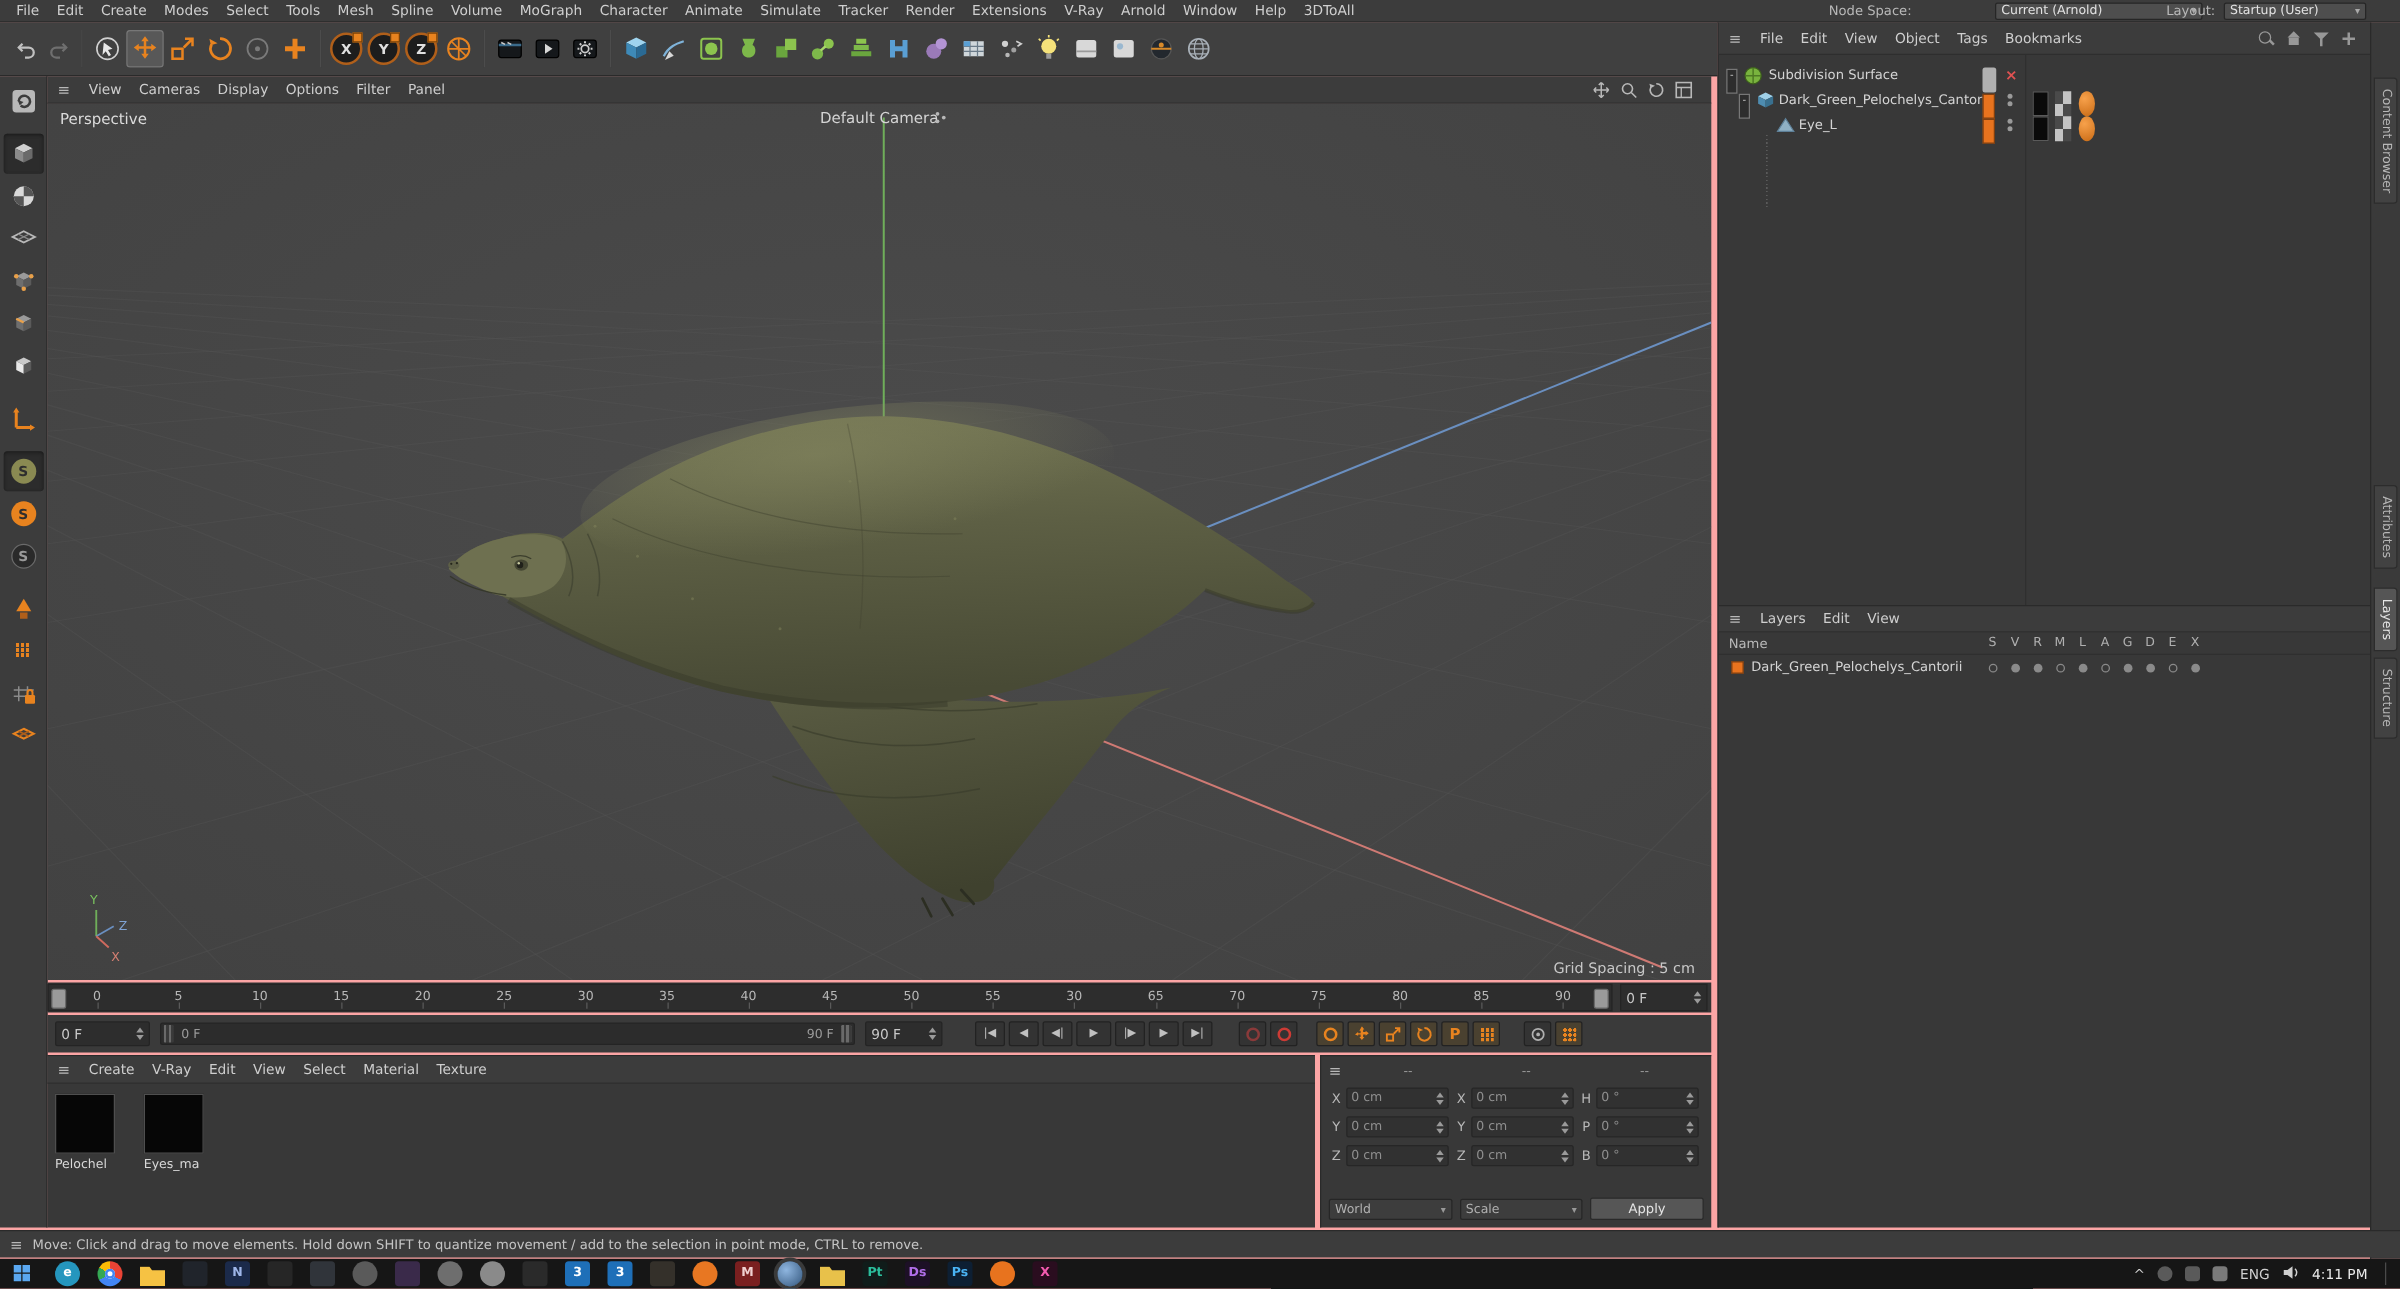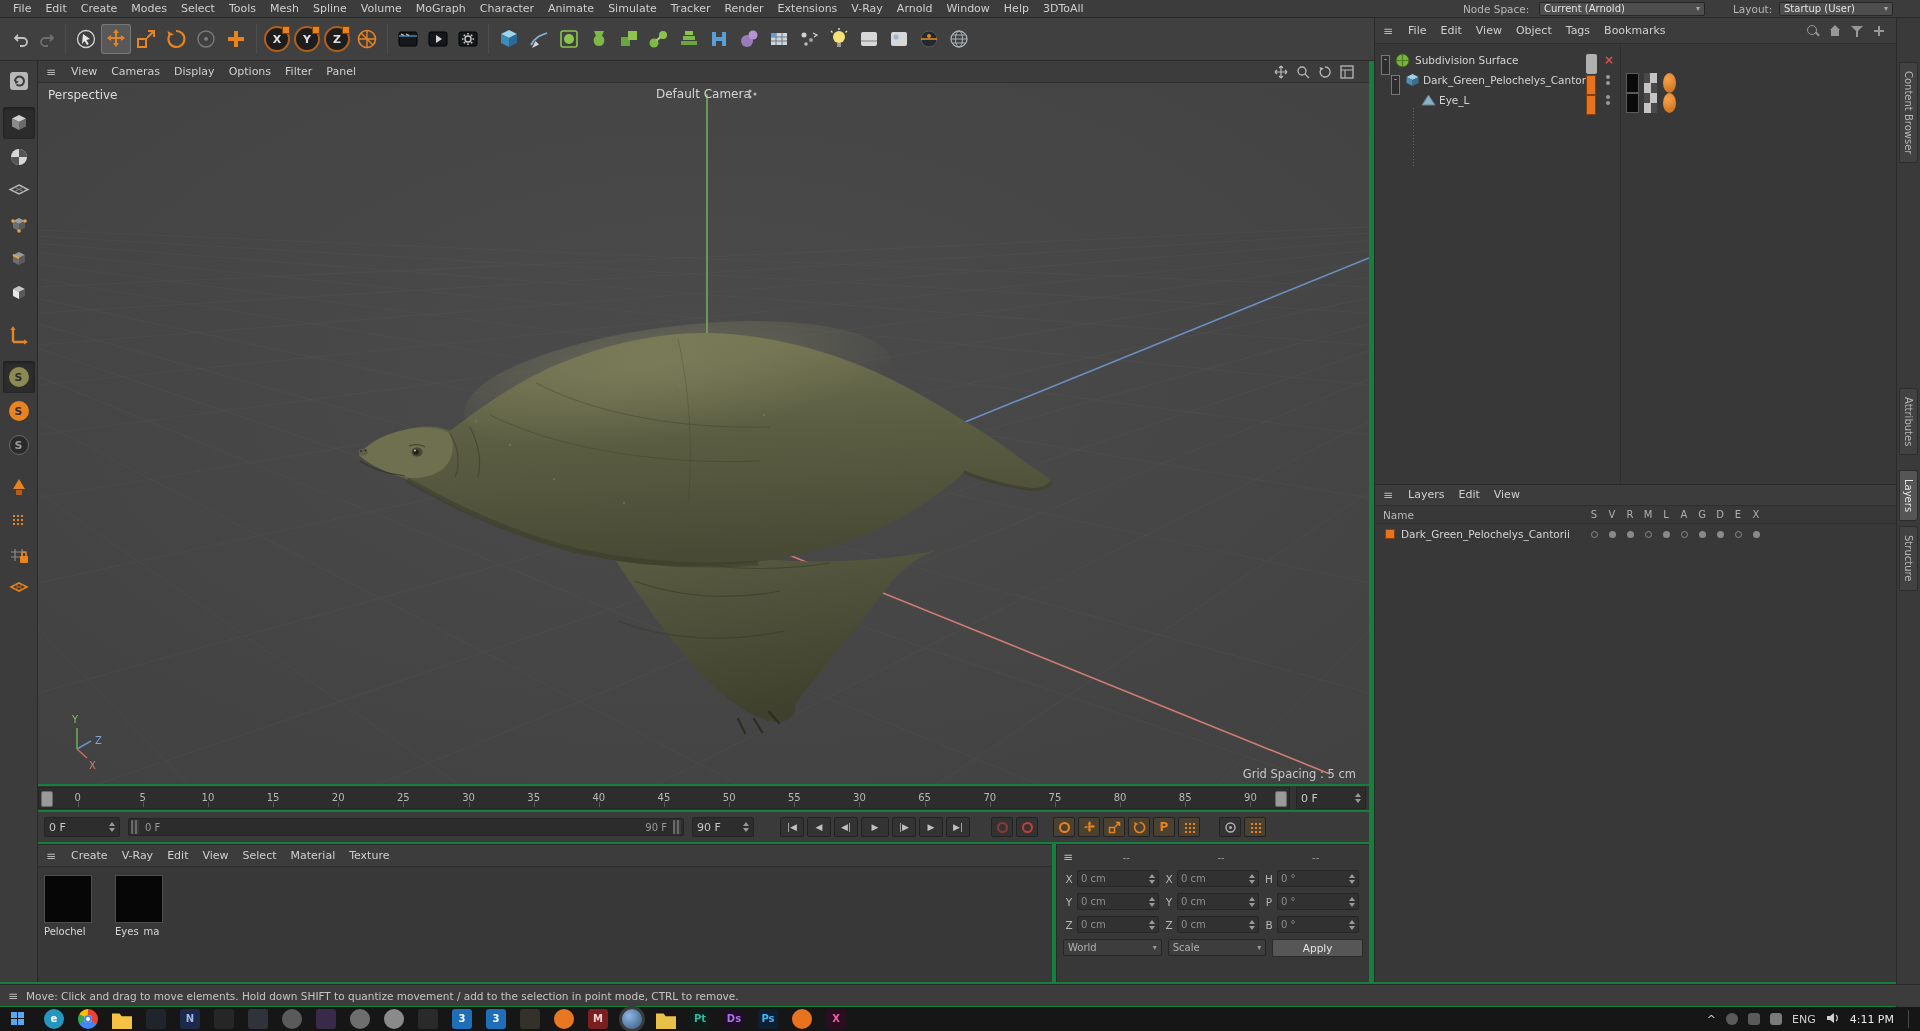--- a/index.html
+++ b/index.html
@@ -1,17 +1,17 @@
 <!DOCTYPE html>
 <html><head>
 <meta charset="utf-8">
 <style>
 *{margin:0;padding:0;box-sizing:border-box;user-select:none}
 html,body{background:#2e2e2e}
-#app{position:relative;width:1920px;height:1031px;overflow:hidden;background:#15803d;
+#app{position:relative;width:1920px;height:1031px;overflow:hidden;background:#fca5a5;
   font-family:"DejaVu Sans",sans-serif;font-size:11px;color:#c8c8c8}
 
 #menubar{position:absolute;left:0;top:0;width:1920px;height:18px;background:#3c3c3c;border-bottom:1px solid #2a2a2a;display:flex;align-items:center}
 #menubar .menus{display:flex;padding-left:6px}
 .mitem{padding:0 7px;line-height:18px;color:#cfcfcf;cursor:default}
 .mlabel{position:absolute;top:0;line-height:18px;color:#b8b8b8;font-size:10.5px}
 .msel{position:absolute;top:2px;height:14px;background:#4e4e4e;border:1px solid #262626;border-radius:2px;
   font-size:10px;line-height:12px;color:#e2e2e2;padding:0 4px;display:flex;align-items:center;justify-content:space-between;cursor:pointer}
 .msel .car{color:#aaa;font-size:8px;margin-left:6px}
 
@@ -78,21 +78,21 @@
 .mat-label{font-size:10px;color:#d8d8d8;margin-top:3px;white-space:nowrap;overflow:hidden;width:48px}
 
 #coords{position:absolute;left:1056px;top:844px;width:313px;height:138px;background:#383838;border-top:1px solid #2a2a2a;border-left:1px solid #2a2a2a;padding:3px 6px}
 .c-head{display:flex;align-items:center;height:18px;color:#9a9a9a}
 .c-head .ham{width:16px;color:#b8b8b8}
 .c-dash{flex:1;text-align:center;font-size:10px;color:#9a9a9a}
 .crow{display:flex;align-items:center;height:21px;margin-top:2px}
 .clabel{width:12px;text-align:center;color:#b8b8b8;font-weight:normal;font-size:10.5px}
 .cfield{flex:1;height:17px;background:#313131;border:1px solid #262626;border-radius:2px;margin:0 4px 0 2px;display:flex;align-items:center;padding:0 3px}
 .cfield i{font-style:normal;color:#8f8f8f;font-size:10px;flex:1}
-.c-foot{display:flex;margin-top:4px;gap:6px}
+.c-foot{display:flex;align-items:center;margin-top:23px;gap:6px}
 .cselect{flex:1;height:17px;background:#3d3d3d;border:1px solid #262626;border-radius:2px;display:flex;align-items:center;justify-content:space-between;padding:0 4px;color:#b0b0b0;font-size:10px;cursor:pointer}
 .cselect .car{font-size:8px;color:#999}
 .apply{flex:1;height:18px;background:#565656;border:1px solid #2a2a2a;border-radius:2px;color:#e4e4e4;font-size:10.5px;cursor:pointer;font-family:inherit}
 
 #om-panel{position:absolute;left:1374px;top:18px;width:522px;height:964px;background:#383838;border-left:1px solid #2a2a2a}
 #om-menus{height:26px;background:#3c3c3c;border-bottom:1px solid #2e2e2e;display:flex;align-items:center}
 #om-menus .ham{padding:0 8px;color:#b8b8b8}
 #om-menus .right-icons{margin-left:auto;display:flex;gap:8px;padding-right:10px;align-items:center}
 .ri{width:14px;height:14px;position:relative;cursor:pointer;opacity:.8}
 .mag::before{content:"";position:absolute;left:1px;top:1px;width:8px;height:8px;border:1.5px solid #b0b0b0;border-radius:50%}
@@ -188,21 +188,21 @@
         <span class="mitem">Tracker</span>
         <span class="mitem">Render</span>
         <span class="mitem">Extensions</span>
         <span class="mitem">V-Ray</span>
         <span class="mitem">Arnold</span>
         <span class="mitem">Window</span>
         <span class="mitem">Help</span>
         <span class="mitem">3DToAll</span>
       </div>
     <span class="mlabel" style="left:1463px">Node Space:</span>
-    <span class="msel" style="left:1539px;width:166px">
+    <span class="msel" style="left:1596px;width:166px">
       <i style="font-style:normal">Current (Arnold)</i>
         <b class="car">▾</b>
     </span>
     <span class="mlabel" style="left:1733px">Layout:</span>
     <span class="msel" style="left:1779px;width:114px">
       <i style="font-style:normal">Startup (User)</i>
         <b class="car">▾</b>
     </span>
   </div>
 

